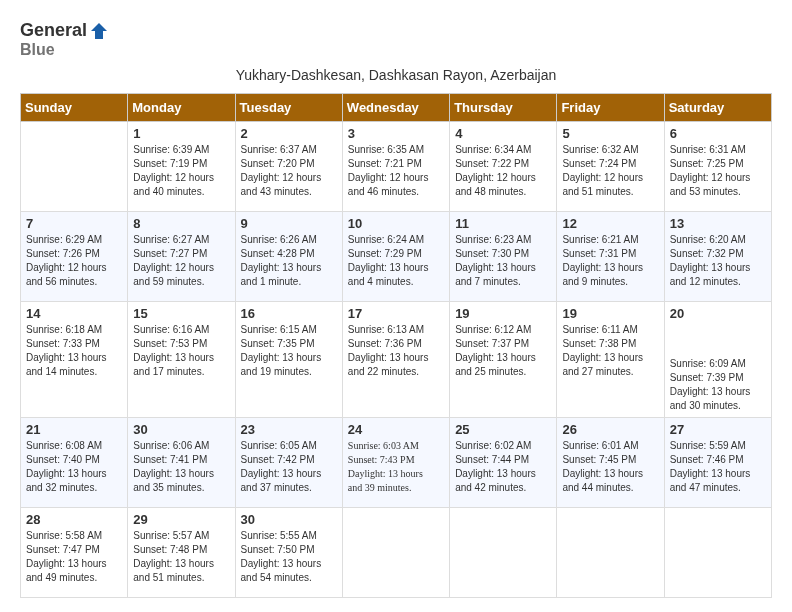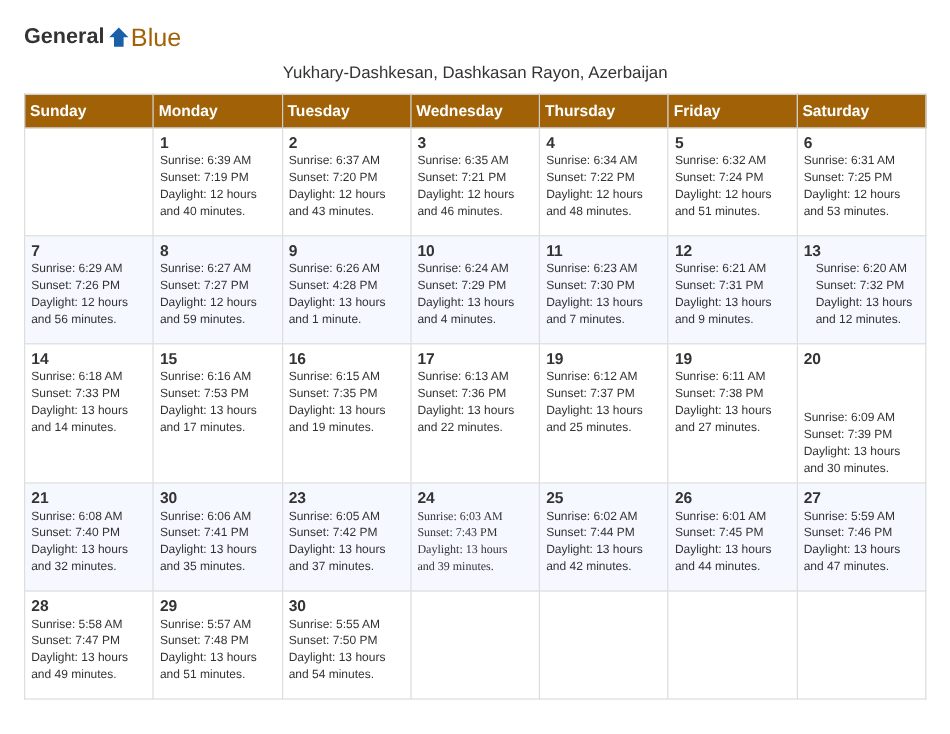--- a/index.html
+++ b/index.html
@@ -11,36 +11,36 @@
       padding: 20px;
     }
     .header {
       display: flex;
       justify-content: space-between;
       align-items: flex-start;
       margin-bottom: 8px;
     }
     .logo {
       display: flex;
-      flex-direction: row;
+      flex-direction: column;
       align-items: flex-start;
     }
     .logo-text {
       display: flex;
       align-items: center;
     }
     .logo-general {
       font-size: 18px;
       font-weight: bold;
       color: #333;
     }
     .logo-blue {
-      font-size: 21px;
-      font-weight: normal;
-      color: #a16207;
+      font-size: 16px;
+      font-weight: bold;
+      color: #737373;
     }
     .logo-icon {
       width: 20px;
       height: 20px;
       margin-left: 2px;
     }
     .month-title {
       font-size: 36px;
       font-weight: bold;
       color: #333;
@@ -209,21 +209,21 @@
         </td>
         <td>
           <span class="day-number">12</span>
           <div class="cell-info" style="white-space: pre-line;">Sunrise: 6:21 AM
 Sunset: 7:31 PM
 Daylight: 13 hours
 and 9 minutes.</div>
         </td>
         <td>
           <span class="day-number">13</span>
-          <div class="cell-info" style="white-space: pre-line; margin-left: 10px;">Sunrise: 6:20 AM
+          <div class="cell-info" style="white-space: pre-line;">Sunrise: 6:20 AM
 Sunset: 7:32 PM
 Daylight: 13 hours
 and 12 minutes.</div>
         </td>
       </tr>
       <tr>
         <td>
           <span class="day-number">14</span>
           <div class="cell-info" style="white-space: pre-line;">Sunrise: 6:18 AM
 Sunset: 7:33 PM

